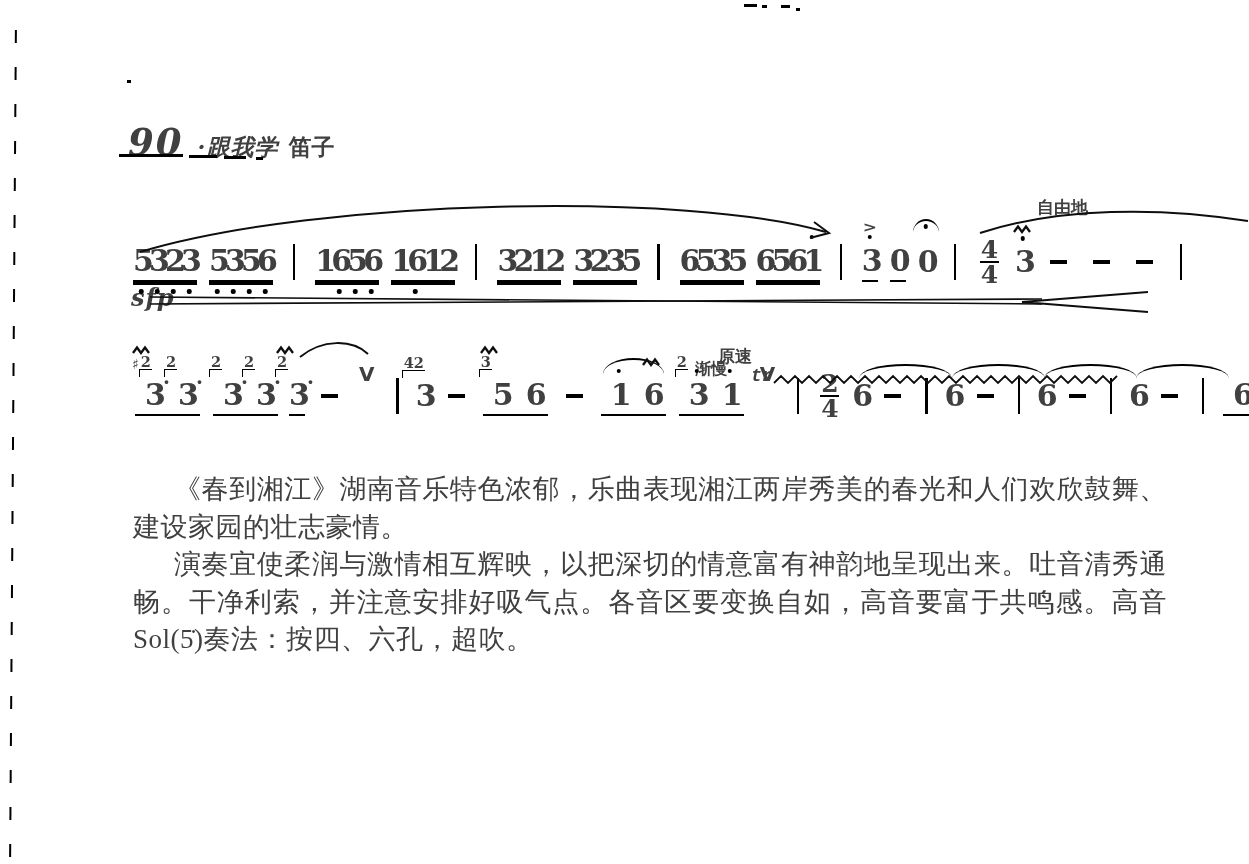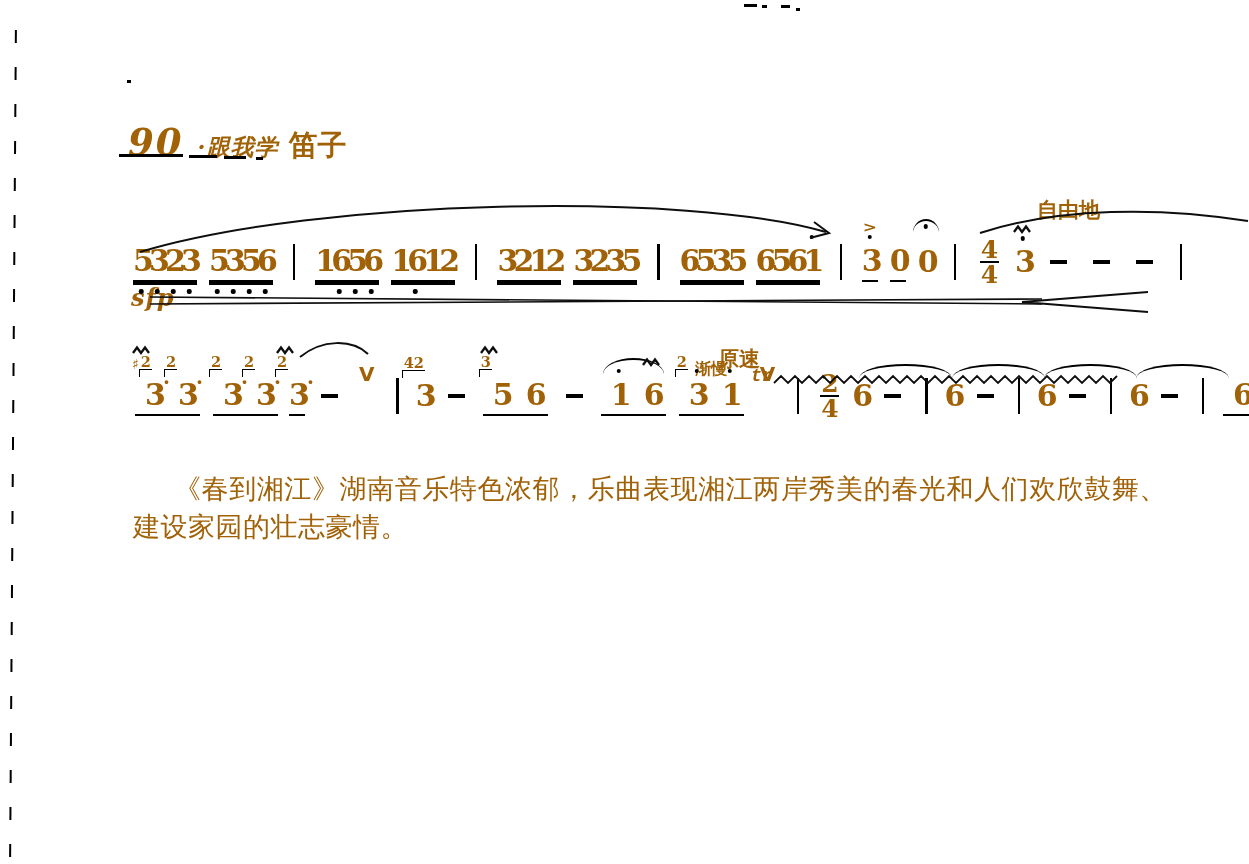--- a/index.html
+++ b/index.html
@@ -1,27 +1,27 @@
 <!DOCTYPE html>
 <html><head>
 <meta charset="utf-8">
 <style>
   html,body{margin:0;padding:0;background:#e8e8e8;}
   .page{position:relative;width:1249px;height:864px;background:#ffffff;overflow:hidden;
-        color:#a16207;font-family:"DejaVu Serif",serif;}
+        color:#404040;font-family:"DejaVu Serif",serif;}
   
   .binding{position:absolute;left:12px;top:30px;width:2px;height:828px;
     background:repeating-linear-gradient(180deg,#000 0 13px,transparent 13px 37px);
     transform:rotate(.4deg);}
   .artifact{position:absolute;background:#000;}
   
   .header{position:absolute;left:128px;top:120px;display:flex;align-items:baseline;}
   .pagenum{font-style:italic;font-weight:bold;font-size:37px;letter-spacing:2px;}
   .series{font-style:italic;font-weight:bold;font-size:23px;margin-left:14px;letter-spacing:1px;}
-  .subject{font-family:"DejaVu Sans",sans-serif;font-weight:bold;font-size:29px;margin-left:10px;}
+  .subject{font-family:"DejaVu Sans",sans-serif;font-weight:bold;font-size:23px;margin-left:10px;}
   .hrule{position:absolute;height:2.5px;background:#000;}
   
   .score-row{position:absolute;display:flex;align-items:center;height:44px;
     font-family:"DejaVu Serif",serif;font-weight:bold;}
   #line1{left:133px;top:240px;gap:12px;}
   #line2{left:133px;top:374px;gap:9px;}
   .ng{position:relative;display:inline-flex;}
   .drow{display:inline-flex;position:relative;}
   .cell{position:relative;width:16px;text-align:center;font-size:30px;line-height:36px;}
   .ng.u1 .drow,.ng.u2 .drow{border-bottom:2.5px solid #000;padding-bottom:1px;}
@@ -49,21 +49,21 @@
   .breath{font-family:"DejaVu Sans",sans-serif;font-weight:bold;font-size:20px;
     align-self:flex-start;position:relative;top:-12px;margin:0 5px;}
   .beam{display:inline-flex;gap:17px;padding:0 6px 1px 10px;border-bottom:2.5px solid #000;position:relative;margin:0 2px;}
   .beam.slur::before{content:"";position:absolute;top:-19px;left:2px;right:2px;height:14px;
     border-top:2px solid #000;border-radius:50% 50% 0 0/100% 100% 0 0;}
   .blabel{position:absolute;top:-37px;left:50%;transform:translateX(-50%);
     font-family:Liberation Sans, sans-serif;font-size:16px;font-weight:bold;white-space:nowrap;margin-top:19px;}
   .tie::after{content:"";position:absolute;top:-14px;left:7px;width:93px;height:12px;
     border-top:2px solid #000;border-radius:50% 50% 0 0/100% 100% 0 0;}
   
-  .slabel{position:absolute;font-family:"DejaVu Sans",sans-serif;font-weight:bold;font-size:21px;white-space:nowrap;}
+  .slabel{position:absolute;font-family:"DejaVu Sans",sans-serif;font-weight:bold;font-size:17px;white-space:nowrap;}
   #tempo-free{left:1037px;top:196px;}
   #dyn-sfp{left:131px;top:283px;font-family:"DejaVu Serif",serif;font-style:italic;font-size:24px;letter-spacing:1px;}
   #atempo{left:718px;top:345px;}
   #trlabel{left:751px;top:366px;font-family:Liberation Mono, monospace;font-style:italic;font-size:18px;}
   
   #overlay{position:absolute;left:0;top:0;pointer-events:none;}
   
   .textblock{position:absolute;left:133px;top:471px;width:1034px;font-family:Liberation Serif, serif;}
   .textblock p{margin:0;font-size:27px;line-height:37.6px;letter-spacing:.5px;
     text-align:justify;word-break:break-all;text-indent:41px;}
@@ -369,14 +369,15 @@
     <path d="M 980 233 C 1060 207, 1160 207, 1248 221" fill="none" stroke="#0e0e0e" stroke-width="2"></path>
     <path d="M 150 297 L 1042 304" fill="none" stroke="#0e0e0e" stroke-width="1.6"></path>
     <path d="M 150 304 L 1042 299" fill="none" stroke="#0e0e0e" stroke-width="1.6"></path>
     <path d="M 1148 292 L 1022 302 L 1148 312" fill="none" stroke="#0e0e0e" stroke-width="1.8"></path>
     <path d="M 300 357 C 322 339, 352 339, 368 354" fill="none" stroke="#0e0e0e" stroke-width="2"></path>
     <polyline id="trillwave" fill="none" stroke="#0e0e0e" stroke-width="1.8" points="774,383 781,376 788,383 795,376 802,383 809,376 816,383 823,376 830,383 837,376 844,383 851,376 858,383 865,376 872,383 879,376 886,383 893,376 900,383 907,376 914,383 921,376 928,383 935,376 942,383 949,376 956,383 963,376 970,383 977,376 984,383 991,376 998,383 1005,376 1012,383 1019,376 1026,383 1033,376 1040,383 1047,376 1054,383 1061,376 1068,383 1075,376 1082,383 1089,376 1096,383 1103,376 1110,383 1117,376"></polyline>
   </svg>
 
   <div class="textblock">
     <p>《春到湘江》湖南音乐特色浓郁，乐曲表现湘江两岸秀美的春光和人们欢欣鼓舞、建设家园的壮志豪情。</p>
+    <p>演奏宜使柔润与激情相互辉映，以把深切的情意富有神韵地呈现出来。吐音清秀通畅。干净利索，并注意安排好吸气点。各音区要变换自如，高音要富于共鸣感。高音 Sol(5̇)奏法：按四、六孔，超吹。</p>
   </div>
 </div>
 
 </body></html>

